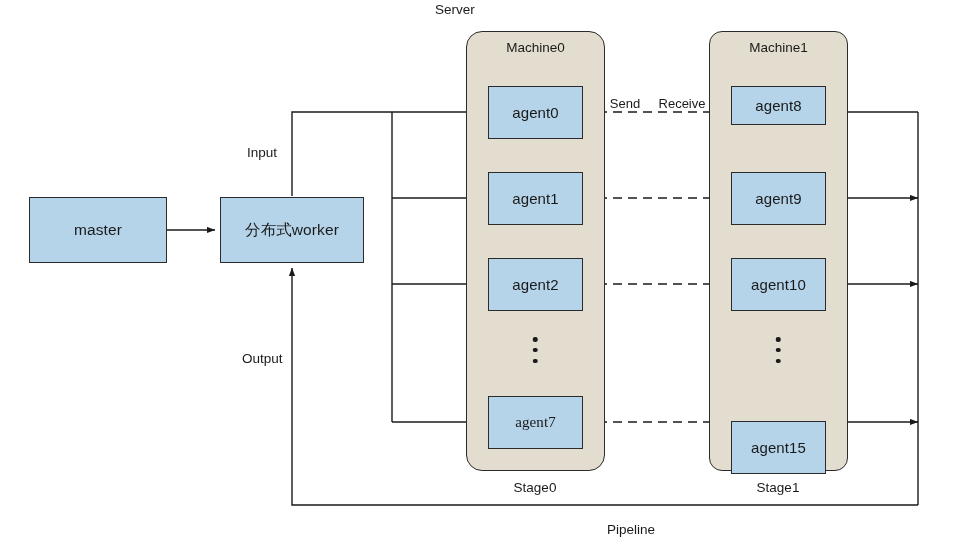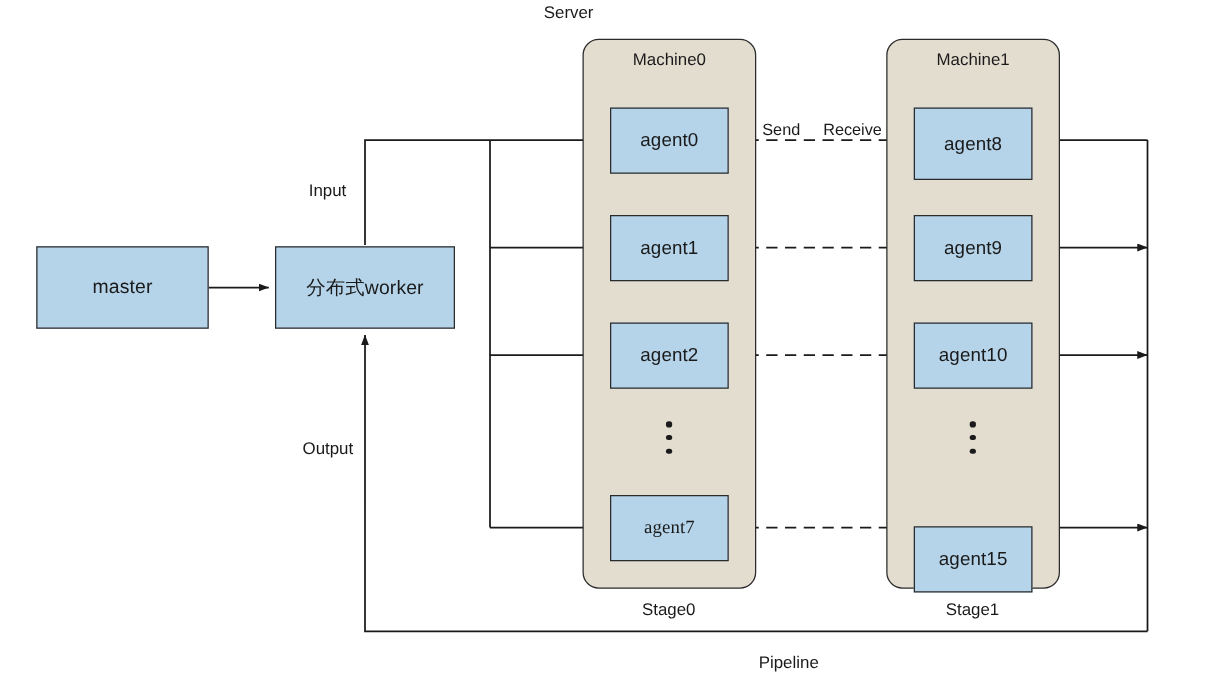--- a/index.html
+++ b/index.html
@@ -100,21 +100,21 @@
   <div class="node wide" style="left:220px;top:197px;width:144px;height:66px;">
     <span>分布式worker</span>
   </div>
 
   <div class="lbl" style="left:247px;top:145px;">Input</div>
   <div class="lbl" style="left:242px;top:351px;">Output</div>
 
   <div class="wire-lbl" style="left:625px;top:111px;">Send</div>
   <div class="wire-lbl" style="left:682px;top:111px;">Receive</div>
 
-  <div class="machine" style="left:466px;top:31px;width:139px;height:440px;">
+  <div class="machine" style="left:466px;top:31px;width:139px;height:440px;border-radius:16px;">
     <div class="machine-title">Machine0</div>
   </div>
 
   <div class="node agent" style="left:488px;top:86px;width:95px;height:53px;">
     <span>agent0</span>
   </div>
   <div class="node agent" style="left:488px;top:172px;width:95px;height:53px;">
     <span>agent1</span>
   </div>
   <div class="node agent" style="left:488px;top:258px;width:95px;height:53px;">
@@ -129,21 +129,21 @@
       <i></i>
       <i></i>
   </div>
 
   <div class="lbl c" style="left:535px;top:480px;">Stage0</div>
 
   <div class="machine" style="left:709px;top:31px;width:139px;height:440px;">
     <div class="machine-title">Machine1</div>
   </div>
 
-  <div class="node agent" style="left:731px;top:86px;width:95px;height:58px;">
+  <div class="node agent" style="left:731px;top:86px;width:95px;height:39px;">
     <span>agent8</span>
   </div>
   <div class="node agent" style="left:731px;top:172px;width:95px;height:53px;">
     <span>agent9</span>
   </div>
   <div class="node agent" style="left:731px;top:258px;width:95px;height:53px;">
     <span>agent10</span>
   </div>
   <div class="node agent" style="left:731px;top:396px;width:95px;height:53px;margin-top:25px;">
     <span>agent15</span>

